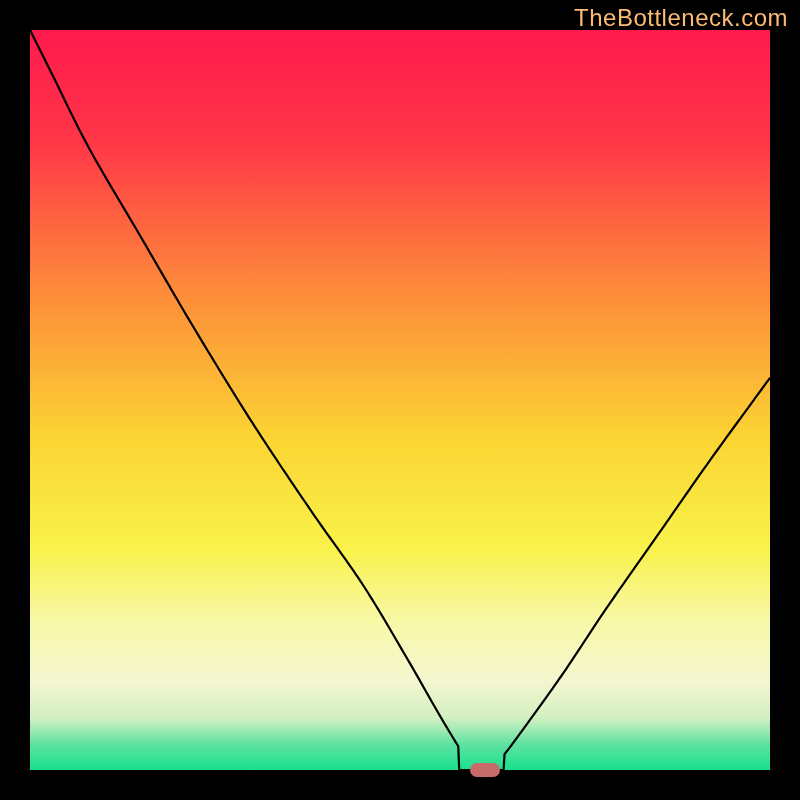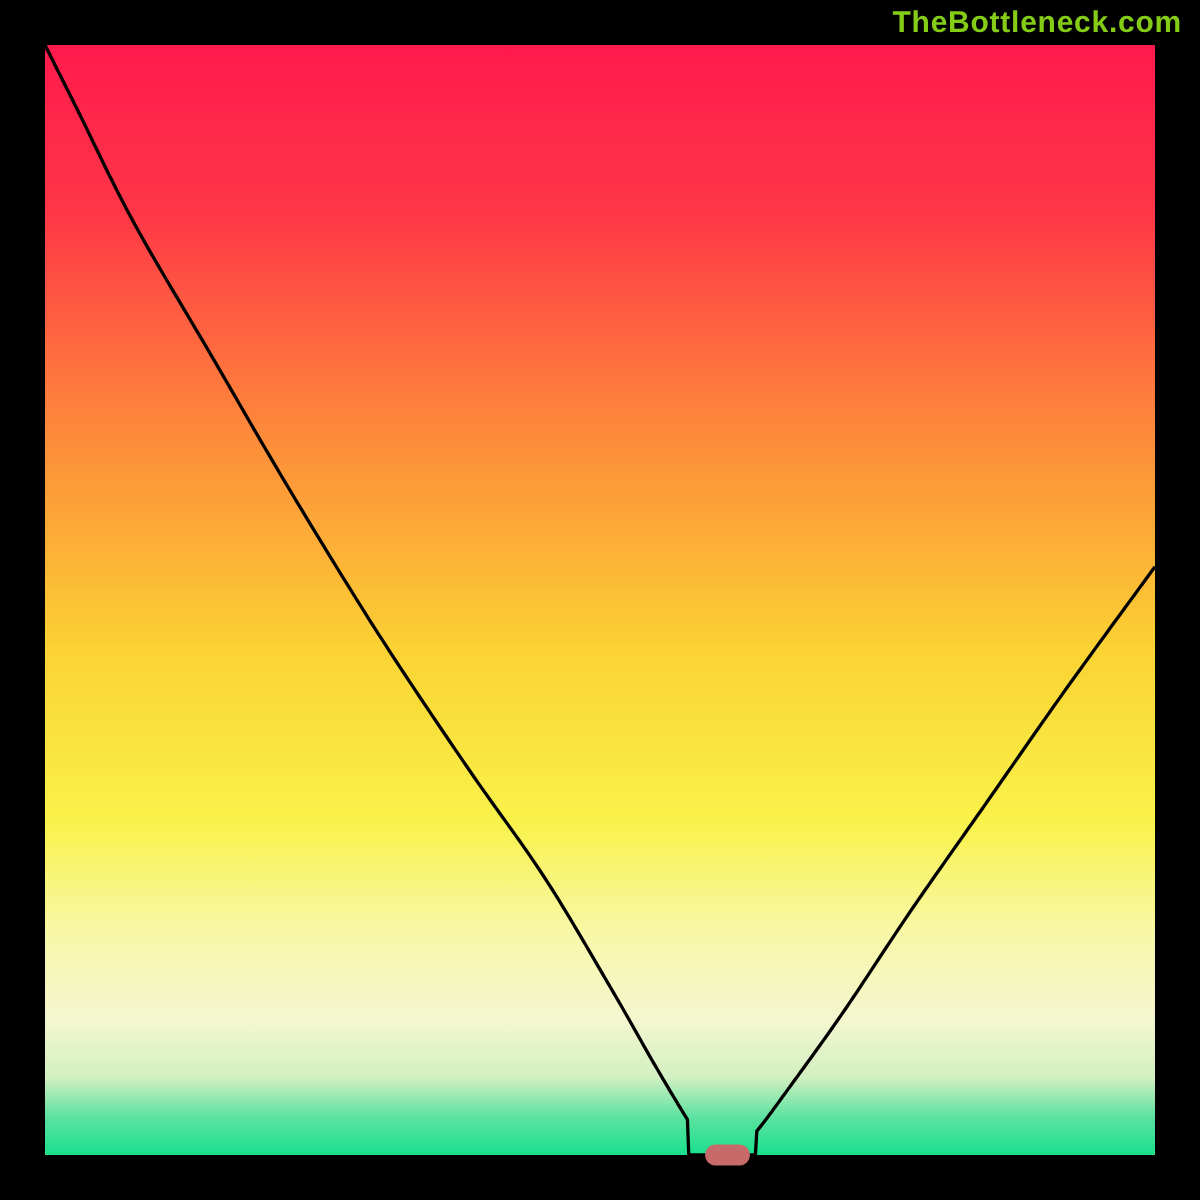--- a/index.html
+++ b/index.html
@@ -13,23 +13,23 @@
   .outer {
     position: relative;
     width: 800px;
     height: 800px;
     background: #000;
   }
   .watermark {
     position: absolute;
     top: 4px;
     right: 12px;
-    color: #84cc16;
-    font-size: 20px;
-    font-weight: 700;
+    color: #fdba74;
+    font-size: 24px;
+    font-weight: 400;
     letter-spacing: 0.5px;
     z-index: 100;
   }
   .plot {
     position: absolute;
     left: 30px;
     top: 30px;
     width: 740px;
     height: 740px;
   }

